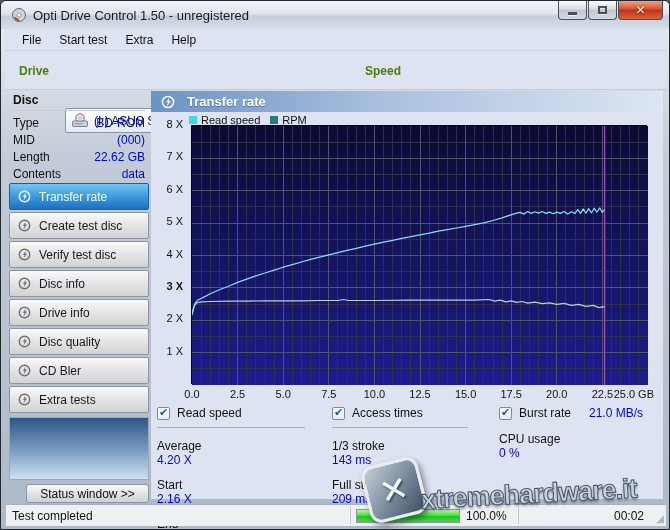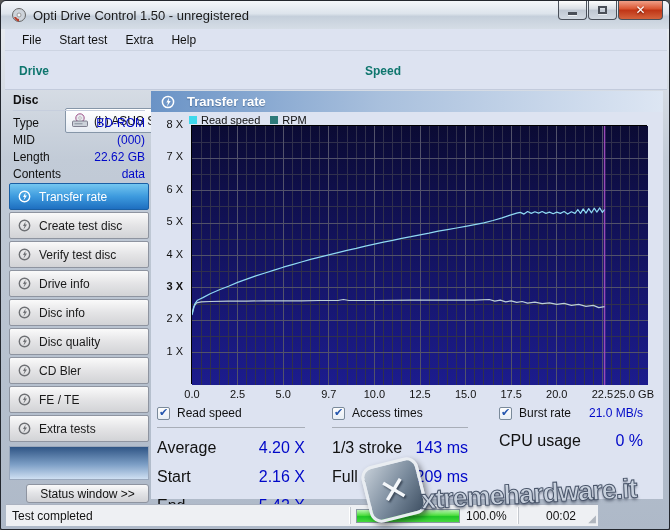--- a/index.html
+++ b/index.html
@@ -20,21 +20,21 @@
   .glyph-min { width:9px; height:3px; background:#4a4f58; margin-top:6px; box-shadow:0 1px 0 rgba(255,255,255,.7); }
   .glyph-max { width:9px; height:8px; border:2px solid #4a4f58; box-shadow:0 1px 0 rgba(255,255,255,.6); }
   .glyph-close { color:#fff; font-size:12px; font-weight:bold; text-shadow:0 1px 2px #6d1606; }
 
   .menubar { position:absolute; left:4px; top:28px; width:662px; height:22px; display:flex;
     align-items:center; padding-left:8px; background:#dde3f1; border-bottom:1px solid #cdd4e2; }
   .menu-item { font-size:12px; color:#111; padding:3px 9px; }
 
   .toolbar { position:absolute; left:4px; top:50px; width:662px; height:39px; background:#dde3f1;
     border-bottom:1px solid #c3cbdc; }
-  .lbl { font-size:12px; font-weight:bold; color:#0f766e; }
+  .lbl { font-size:12px; font-weight:bold; color:#4d7c0f; }
   .drive-lbl { position:absolute; left:14px; top:13px; }
   .combo { position:absolute; border:1px solid #8696a8; border-radius:2px;
     background:linear-gradient(#ffffff, #f2f5f9 60%, #e4eaf2); display:flex; align-items:center; font-size:12px; color:#111; }
   .combo .arrow { margin-left:auto; margin-right:6px; width:0; height:0;
     border-left:4px solid transparent; border-right:4px solid transparent; border-top:5px solid #333; }
   .drive-combo { left:60px; top:57px; width:280px; height:25px; padding-left:5px; }
   .speed-lbl { position:absolute; left:360px; top:13px; }
   .speed-combo { left:398px; top:58px; width:62px; height:24px; padding-left:7px; }
   .toolbtn { position:absolute; top:57px; width:31px; height:27px; border:1px solid #8a99ab; border-radius:3px;
     background:linear-gradient(#fefefe, #eef2f7 55%, #dde5ee); display:flex; align-items:center; justify-content:center; }
@@ -70,25 +70,25 @@
 
   .results { position:absolute; left:0; top:312px; width:512px; height:96px; }
   .grp { position:absolute; top:2px; }
   .grp1 { left:6px; width:148px; } .grp2 { left:181px; width:136px; } .grp3 { left:348px; width:144px; }
   .chk-row { display:flex; align-items:center; gap:7px; height:16px; }
   .checkbox { width:13px; height:13px; border:1px solid #7a8a9a; border-radius:2px;
     background:linear-gradient(#fdfdfd, #e7eef5); position:relative; }
   .checkbox.on::after { content:"✔"; position:absolute; left:1px; top:-2px; font-size:11px; color:#2456ae; }
   .chk-label { font-size:12px; color:#111; }
   .grp-sep { border-bottom:1px solid #a8aeb8; margin-top:6px; }
-  .r-row { display:flex; justify-content:space-between; font-size:16px; margin-top:11px; }
+  .r-row { display:flex; font-size:12px; margin-top:11px;flex-direction:column; }
   .r-row .k { color:#111; } .r-row .v { color:#0008c8; }
   .inline-val { margin-left:auto; font-size:12px; color:#0008c8; }
 
-  .statusbar { position:absolute; left:5px; top:503px; width:592px; height:22px; background:#eef0f3;
+  .statusbar { position:absolute; left:5px; top:503px; width:660px; height:22px; background:#eef0f3;
     border-top:1px solid #aab2c0; font-size:12px; color:#111; }
   .sb-status { position:absolute; left:6px; top:4px; }
   .sb-sec { position:absolute; top:2px; bottom:2px; border-left:1px solid #c4c8ce; box-shadow:-1px 0 0 #fff; }
   .progress-track { position:absolute; left:350px; top:4px; width:104px; height:14px; border:1px solid #8a97a2; background:#fff; }
   .progress-fill { height:100%; width:100%; background:linear-gradient(#b8f5b0, #4ede3f 45%, #1fc727 55%, #48d93f); }
   .sb-pct { position:absolute; left:460px; top:4px; }
   .sb-time { position:absolute; right:22px; top:4px; }
   .sb-grip { position:absolute; right:2px; bottom:2px; color:#b0b6be; font-size:10px; }
 
   .watermark { position:absolute; left:356px; top:452px; width:312px; height:76px; z-index:50; pointer-events:none; }
@@ -222,49 +222,42 @@
           <circle cx="6.5" cy="6.5" r="5.2" fill="none" stroke="#6e7074" stroke-width="1.4"></circle>
           <path d="M7.5 2.5 L5 7 L6.6 7 L5.4 10.8 L9 5.6 L7.2 5.6 Z" fill="#6e7074"></path>
         </svg>
       <span>Verify test disc</span>
     </div>
     <div class="side-btn">
       <svg width="13" height="13" viewBox="0 0 13 13">
           <circle cx="6.5" cy="6.5" r="5.2" fill="none" stroke="#6e7074" stroke-width="1.4"></circle>
           <path d="M7.5 2.5 L5 7 L6.6 7 L5.4 10.8 L9 5.6 L7.2 5.6 Z" fill="#6e7074"></path>
         </svg>
+      <span>Disc info</span>
+    </div>
+    <div class="side-btn">
+      <svg width="13" height="13" viewBox="0 0 13 13">
+          <circle cx="6.5" cy="6.5" r="5.2" fill="none" stroke="#6e7074" stroke-width="1.4"></circle>
+          <path d="M7.5 2.5 L5 7 L6.6 7 L5.4 10.8 L9 5.6 L7.2 5.6 Z" fill="#6e7074"></path>
+        </svg>
       <span>Drive info</span>
     </div>
     <div class="side-btn">
       <svg width="13" height="13" viewBox="0 0 13 13">
           <circle cx="6.5" cy="6.5" r="5.2" fill="none" stroke="#6e7074" stroke-width="1.4"></circle>
           <path d="M7.5 2.5 L5 7 L6.6 7 L5.4 10.8 L9 5.6 L7.2 5.6 Z" fill="#6e7074"></path>
         </svg>
-      <span>Disc info</span>
-    </div>
-    <div class="side-btn">
-      <svg width="13" height="13" viewBox="0 0 13 13">
-          <circle cx="6.5" cy="6.5" r="5.2" fill="none" stroke="#6e7074" stroke-width="1.4"></circle>
-          <path d="M7.5 2.5 L5 7 L6.6 7 L5.4 10.8 L9 5.6 L7.2 5.6 Z" fill="#6e7074"></path>
-        </svg>
       <span>Disc quality</span>
     </div>
     <div class="side-btn">
       <svg width="13" height="13" viewBox="0 0 13 13">
           <circle cx="6.5" cy="6.5" r="5.2" fill="none" stroke="#6e7074" stroke-width="1.4"></circle>
           <path d="M7.5 2.5 L5 7 L6.6 7 L5.4 10.8 L9 5.6 L7.2 5.6 Z" fill="#6e7074"></path>
         </svg>
       <span>CD Bler</span>
-    </div>
-    <div class="side-btn">
-      <svg width="13" height="13" viewBox="0 0 13 13">
-          <circle cx="6.5" cy="6.5" r="5.2" fill="none" stroke="#6e7074" stroke-width="1.4"></circle>
-          <path d="M7.5 2.5 L5 7 L6.6 7 L5.4 10.8 L9 5.6 L7.2 5.6 Z" fill="#6e7074"></path>
-        </svg>
-      <span>FE / TE</span>
     </div>
     <div class="side-btn">
       <svg width="13" height="13" viewBox="0 0 13 13">
           <circle cx="6.5" cy="6.5" r="5.2" fill="none" stroke="#6e7074" stroke-width="1.4"></circle>
           <path d="M7.5 2.5 L5 7 L6.6 7 L5.4 10.8 L9 5.6 L7.2 5.6 Z" fill="#6e7074"></path>
         </svg>
       <span>Extra tests</span>
     </div>
     <div class="side-filler"></div>
     <div class="status-win-btn">Status window &gt;&gt;</div>
@@ -389,21 +382,21 @@
           <line x1="0" y1="32.4" x2="456" y2="32.4" stroke="#52526a" stroke-width="1" shape-rendering="crispEdges"></line>
           <line x1="412.58880000000005" y1="0" x2="412.58880000000005" y2="259" stroke="#9a4ab8" stroke-width="1.4"></line>
           <polyline points="0.0,187.8 1.8,180.7 4.6,176.8 9.1,175.8 18.2,175.5 36.5,175.1 54.7,175.1 73.0,174.8 91.2,174.8 109.4,174.8 127.7,174.5 145.9,174.5 151.4,173.5 156.9,174.5 182.4,174.5 218.9,174.2 255.4,174.2 282.7,174.2 297.3,173.5 302.8,175.1 308.3,174.2 313.7,175.8 319.2,174.8 324.7,176.4 330.1,175.5 335.6,177.1 342.9,176.1 350.2,177.7 357.5,176.8 364.8,178.4 372.1,177.4 379.4,179.4 386.7,178.4 394.0,180.3 401.3,179.4 406.8,181.6 412.6,180.7" fill="none" stroke="#bccfd6" stroke-width="1.2" stroke-linejoin="round"></polyline>
           <polyline points="0.0,189.1 2.7,178.1 5.5,174.2 10.9,171.6 18.2,167.7 27.4,163.8 36.5,160.3 45.6,156.4 54.7,153.1 63.8,149.9 73.0,147.0 82.1,144.1 91.2,141.2 100.3,138.6 109.4,136.0 118.6,133.4 127.7,131.1 136.8,128.9 145.9,126.6 155.0,124.3 164.2,122.4 173.3,120.1 182.4,118.2 191.5,116.2 200.6,114.3 209.8,112.3 218.9,110.7 228.0,108.8 237.1,107.2 246.2,105.2 255.4,103.6 264.5,102.0 273.6,100.4 282.7,98.7 291.8,96.8 301.0,94.5 310.1,91.9 317.4,89.4 324.7,87.1 328.3,86.4 332.0,88.1 335.6,85.5 339.3,87.4 342.9,85.8 346.6,87.1 350.2,85.5 353.9,87.4 357.5,86.1 361.2,87.7 364.8,86.1 368.4,87.4 372.1,85.5 375.7,88.1 379.4,85.8 383.0,87.4 385.8,83.5 388.5,87.4 391.2,82.9 394.0,87.1 396.7,82.6 399.5,86.8 402.2,82.2 404.9,86.1 407.7,81.9 410.4,86.4 412.6,83.5" fill="none" stroke="#8fd9f2" stroke-width="1.2" stroke-linejoin="round"></polyline>
         </svg>
     </div>
     <div class="xaxis">
         <div class="xtick" style="left: -24px; width: 48px;">0.0</div>
         <div class="xtick" style="left: 21.6px; width: 48px;">2.5</div>
         <div class="xtick" style="left: 67.2px; width: 48px;">5.0</div>
-        <div class="xtick" style="left: 112.8px; width: 48px;">9.7</div>
+        <div class="xtick" style="left: 112.8px; width: 48px;">7.5</div>
         <div class="xtick" style="left: 158.4px; width: 48px;">10.0</div>
         <div class="xtick" style="left: 204px; width: 48px;">12.5</div>
         <div class="xtick" style="left: 249.6px; width: 48px;">15.0</div>
         <div class="xtick" style="left: 295.2px; width: 48px;">17.5</div>
         <div class="xtick" style="left: 340.8px; width: 48px;">20.0</div>
         <div class="xtick" style="left: 386.4px; width: 48px;">22.5</div>
         <div class="xtick" style="right: -6px; margin-left: 16px;">25.0 GB</div>
       </div>
 
     <div class="results">

